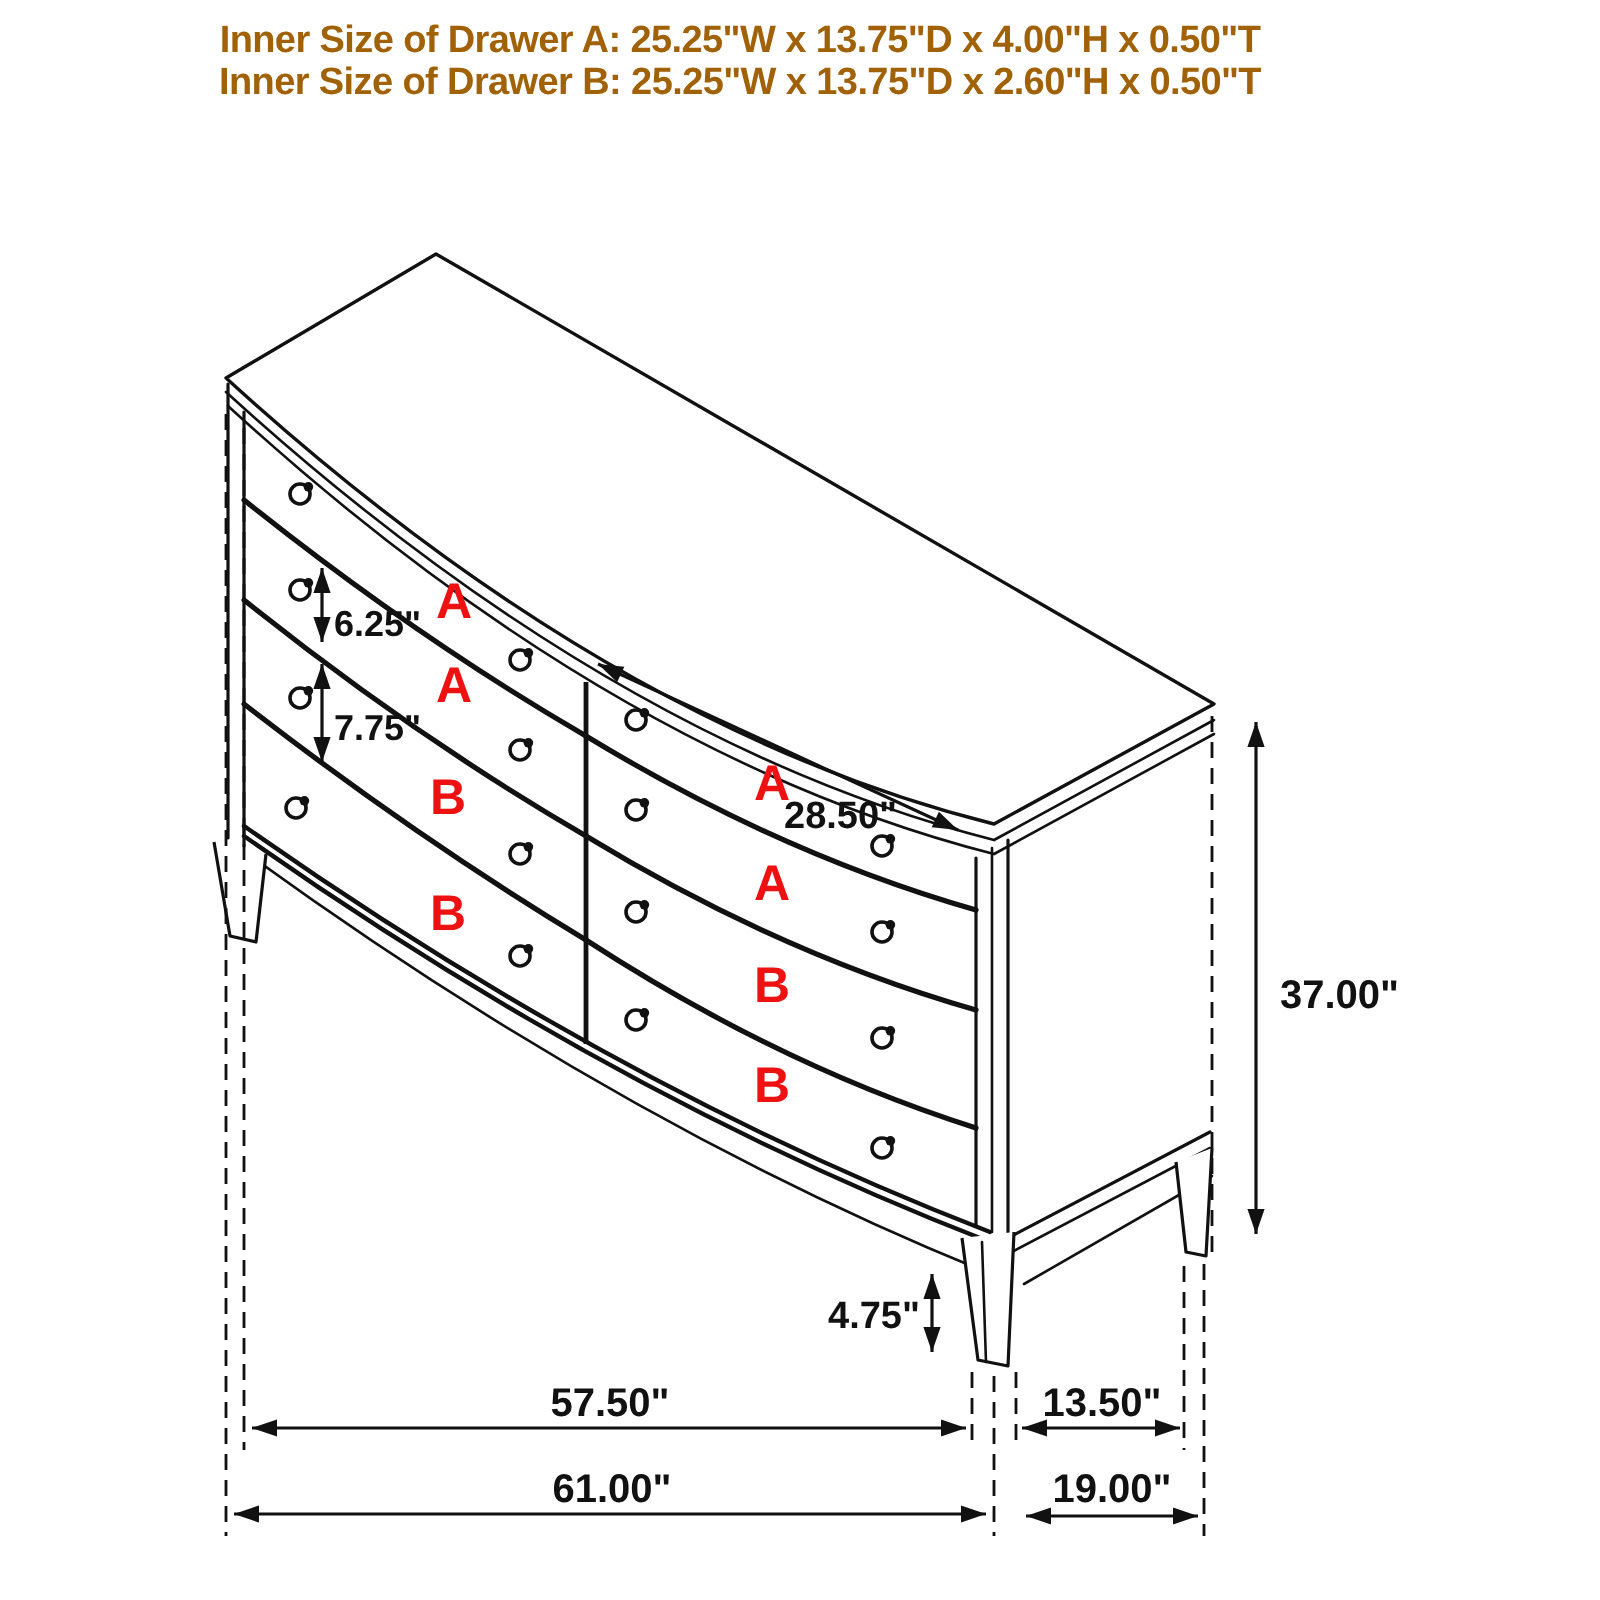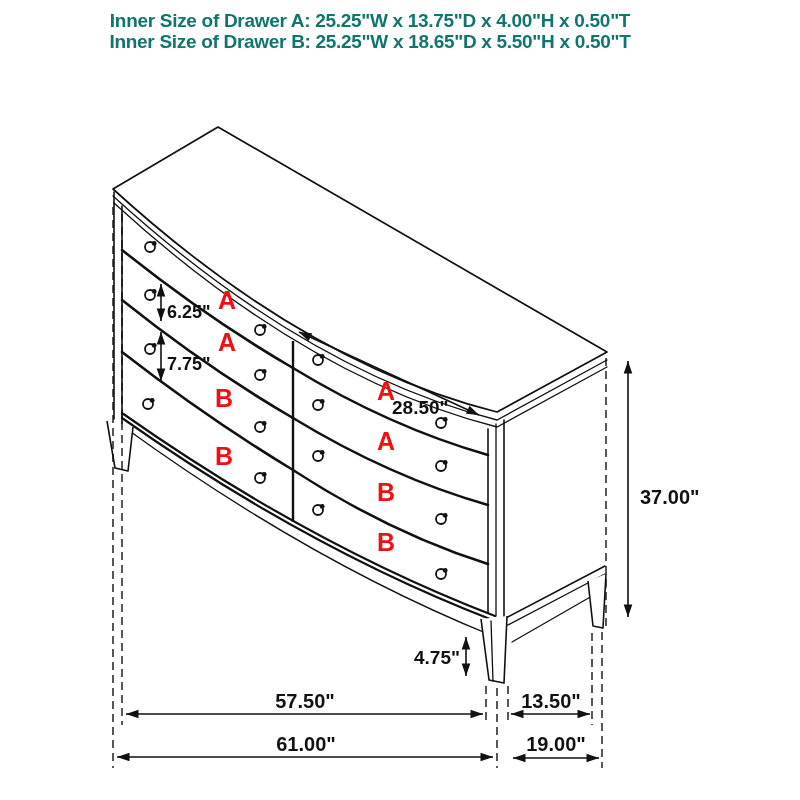--- a/index.html
+++ b/index.html
@@ -1,19 +1,19 @@
 <!DOCTYPE html>
 <html><head>
 <meta charset="utf-8">
 <style>
   html,body{margin:0;padding:0;background:#fff;}
   #canvas{position:relative;width:800px;height:800px;background:#fff;overflow:hidden;
           font-family:"Liberation Sans",sans-serif;}
   #title-block{position:absolute;top:10px;left:0;width:740px;text-align:center;
-               font-weight:bold;font-size:19px;line-height:21px;letter-spacing:-0.3px;color:#0f766e;}
+               font-weight:bold;font-size:19px;line-height:21px;letter-spacing:-0.3px;color:#a16207;}
   svg{position:absolute;top:0;left:0;}
   .edge{fill:none;stroke:#111;stroke-width:1.7;stroke-linejoin:round;stroke-linecap:round;}
   .thin{fill:none;stroke:#111;stroke-width:1.3;stroke-linecap:round;}
   .mid{fill:none;stroke:#111;stroke-width:1.6;stroke-linecap:round;}
   .sep{fill:none;stroke:#111;stroke-width:2.6;stroke-linecap:round;}
   .rail{fill:none;stroke:#111;stroke-width:2.2;stroke-linecap:round;}
   .dash{fill:none;stroke:#111;stroke-width:1.4;stroke-dasharray:8 5;}
   .dim{fill:none;stroke:#111;stroke-width:1.6;}
   .dimtext{font-family:"Liberation Sans",sans-serif;font-weight:bold;fill:#111;font-size:19px;}
   .dimtext.small{font-size:18px;}
@@ -24,21 +24,21 @@
           fill:#ee1111;text-anchor:middle;}
   .leg{fill:#fff;stroke:#111;stroke-width:1.6;stroke-linejoin:round;}
 </style>
 </head>
 <body>
 
 <div id="canvas">
 
   <div id="title-block">
     <div>Inner Size of Drawer A: 25.25"W x 13.75"D x 4.00"H x 0.50"T</div>
-    <div>Inner Size of Drawer B: 25.25"W x 18.65"D x 5.50"H x 0.50"T</div>
+    <div>Inner Size of Drawer B: 25.25"W x 13.75"D x 2.60"H x 0.50"T</div>
   </div>
 
   <svg width="800" height="800" viewBox="0 0 800 800">
     <defs>
       <marker id="arr" markerUnits="userSpaceOnUse" markerWidth="15" markerHeight="11" refX="13.5" refY="5.5" orient="auto-start-reverse">
         <path d="M1,1.2 L13.5,5.5 L1,9.8 Z" fill="#111"></path>
       </marker>
       <g id="knob">
         <circle cx="0" cy="0" r="5" fill="#fff" stroke="#111" stroke-width="1.8"></circle>
         <circle cx="4.2" cy="-3.6" r="2.4" fill="#111"></circle>

